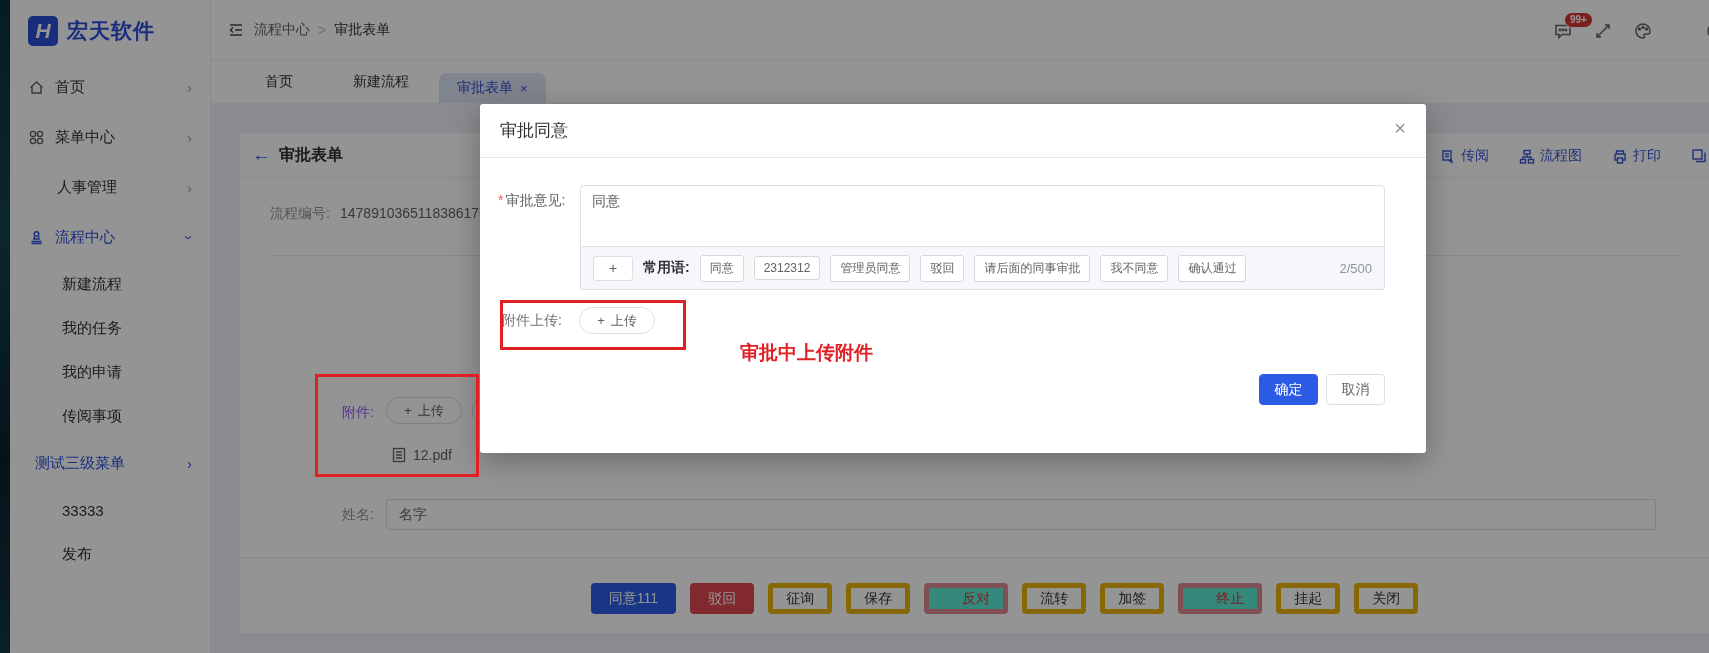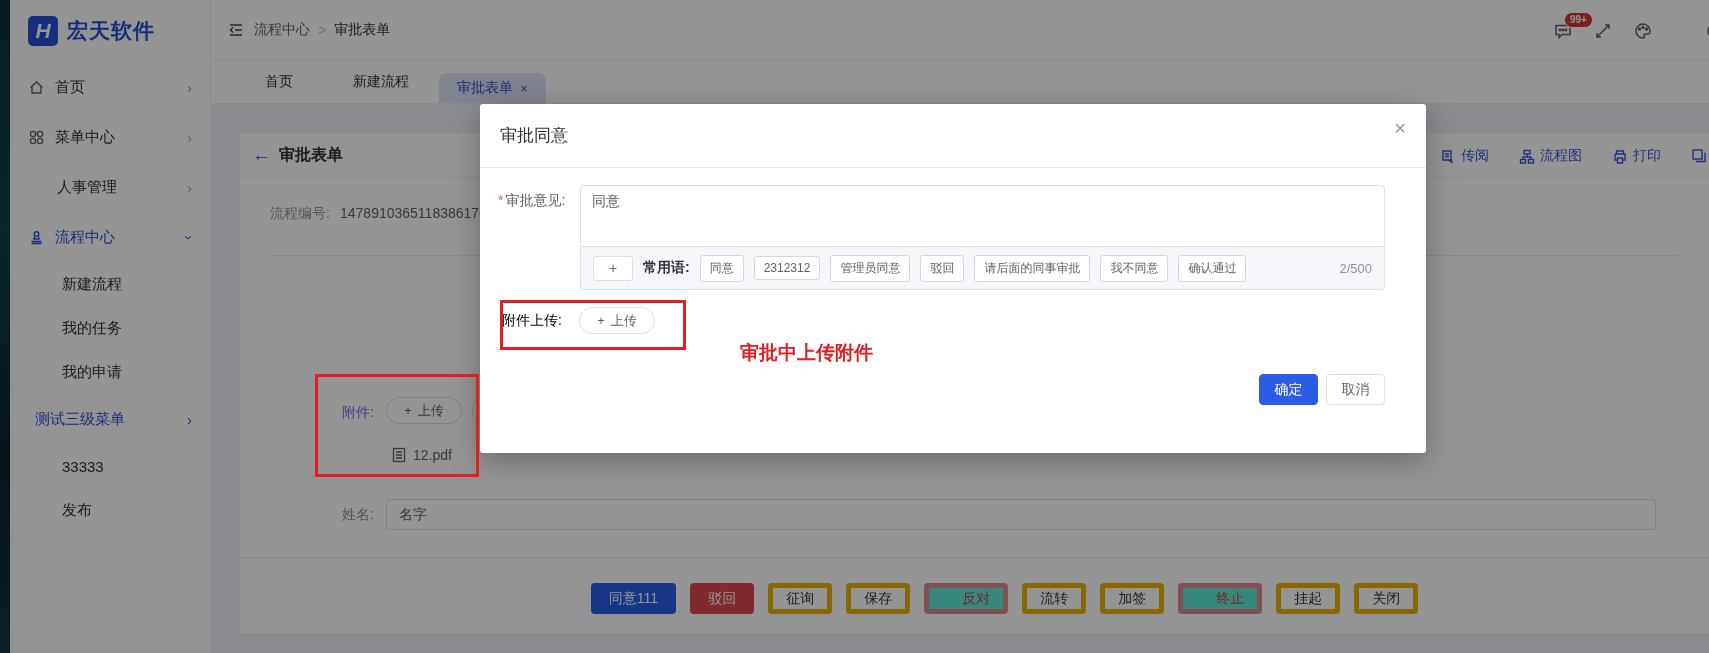--- a/index.html
+++ b/index.html
@@ -80,35 +80,35 @@
     display:flex; justify-content:center; padding-top:25px; gap:14px; padding-left:60px; }
   .btn { height:31px; padding:0 13px; border-radius:4px; font-size:14px; cursor:pointer; border:5px solid #eab308; background:#fff; color:#333; }
   .btn.primary { background:#2c5ce5; border-color:#2c5ce5; color:#fff; }
   .btn.danger { background:#e04552; border-color:#e04552; color:#fff; }
   .btn.danger-plain { background:#5eead4; border-color:#dd8a91; color:#cf3a45;padding-left:33px; }
 
   
   .overlay { position:absolute; left:0; top:0; width:1709px; height:653px; background:rgba(0,0,0,0.42); z-index:40; }
   .modal { position:absolute; left:480px; top:104px; width:946px; height:349px; background:#fff; border-radius:3px;
     box-shadow:0 8px 30px rgba(0,0,0,.28); z-index:60; }
-  .modal-head { height:64px; border-bottom:1px solid #e4e7ed; display:flex; align-items:center; padding:0 20px; }
+  .modal-head { height:54px; border-bottom:1px solid #e4e7ed; display:flex; align-items:center; padding:0 20px; }
   .modal-title { font-size:17px; color:#303133; }
   .modal-close { position:absolute; right:20px; top:14px; font-size:20px; color:#909399; cursor:pointer; line-height:20px; }
   .opinion-label { position:absolute; left:18px; top:88px; color:#606266; }
   .req { color:#f05b5b; margin-right:2px; }
   .opinion-area { position:absolute; left:100px; top:81px; width:805px; height:62px; border:1px solid #dcdfe6; border-radius:4px 4px 0 0;
     resize:none; outline:none; font-family:inherit; font-size:14px; color:#606266; padding:7px 11px; }
   .phrase-bar { position:absolute; left:100px; top:143px; width:805px; height:43px; background:#f5f7fa;
     border:1px solid #dcdfe6; border-top:none; border-radius:0 0 4px 4px; display:flex; align-items:center; padding:0 12px; gap:10px; }
   .add-chip { width:40px; height:25px; background:#fff; border:1px solid #dcdfe6; border-radius:3px; color:#606266;
     display:flex; align-items:center; justify-content:center; font-size:14px; cursor:pointer; }
   .phrase-label { font-weight:bold; color:#303133; font-size:14px; }
   .chip { background:#fff; border:1px solid #d4d7de; border-radius:3px; font-size:12px; color:#606266; padding:4px 9px; cursor:pointer; white-space:nowrap; }
   .counter { margin-left:auto; color:#909399; font-size:13px;text-align:right; }
-  .upload-label { position:absolute; left:22px; top:208px; color:#000000; }
+  .upload-label { position:absolute; left:22px; top:208px; color:#737373; }
   .modal-pill { position:absolute; left:99px; top:203px; width:76px; height:27px; border:1px solid #dcdfe6; border-radius:14px;
     background:#fff; display:flex; align-items:center; justify-content:center; gap:6px; color:#606266; font-size:13px; cursor:pointer; }
   .modal-confirm { position:absolute; left:779px; top:270px; width:59px; height:31px; background:#2c5ce5; border:1px solid #2c5ce5;
     color:#fff; border-radius:4px; font-size:14px; cursor:pointer; }
   .modal-cancel { position:absolute; left:846px; top:270px; width:59px; height:31px; background:#fff; border:1px solid #dcdfe6;
     color:#606266; border-radius:4px; font-size:14px; cursor:pointer; }
 
   
   .red-box-modal { position:absolute; left:20px; top:196px; width:186px; height:50px; border:3px solid #e12026; z-index:70; pointer-events:none; }
   .red-note { position:absolute; left:260px; top:236px; color:#e12026; font-size:19px; font-weight:bold; z-index:70; }
@@ -161,20 +161,23 @@
       <span class="chev down">›</span>
     </div>
     <div class="side-item sub">
       <span>新建流程</span>
     </div>
     <div class="side-item sub">
       <span>我的任务</span>
     </div>
     <div class="side-item sub">
       <span>我的申请</span>
+    </div>
+    <div class="side-item sub">
+      <span>传阅事项</span>
     </div>
     <div class="side-item lvl2b active">
       <span>测试三级菜单</span>
       <span class="chev">›</span>
     </div>
     <div class="side-item sub">
       <span>33333</span>
     </div>
     <div class="side-item sub">
       <span>发布</span>

